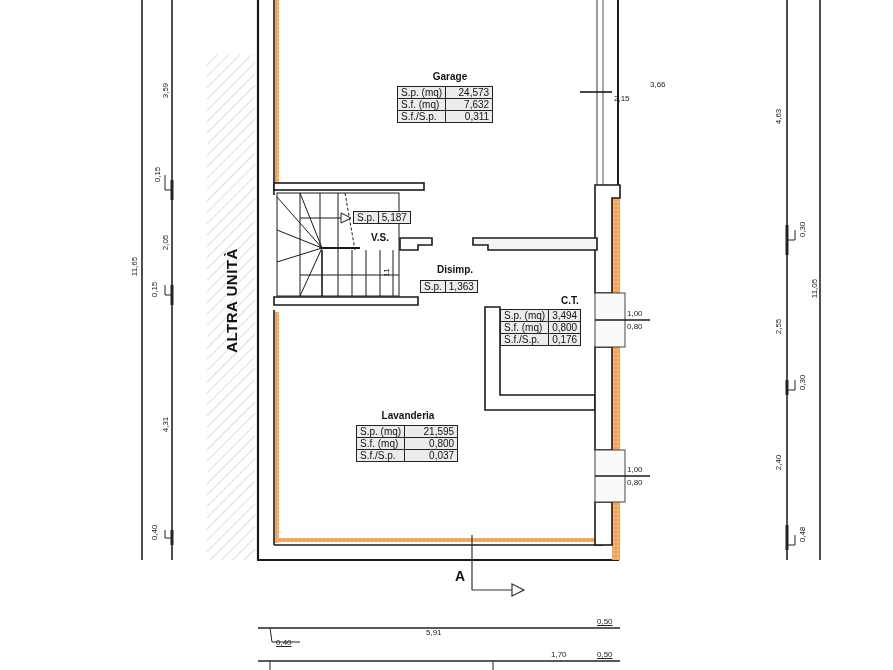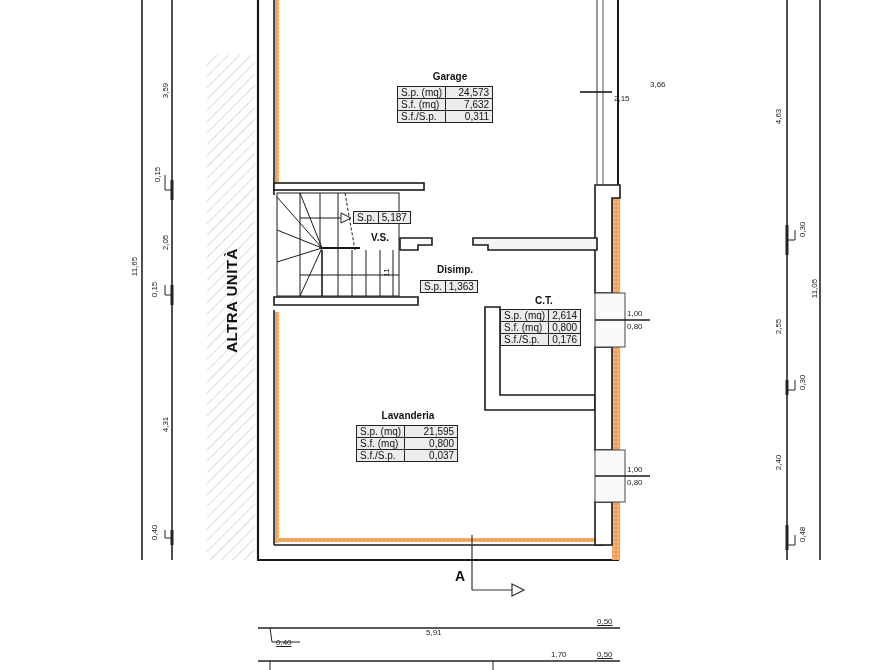--- a/index.html
+++ b/index.html
@@ -164,26 +164,26 @@
 <div class="room-title" style="left:425px;top:264px;width:60px;">Disimp.</div>
 <table class="area" style="left:420px;top:280px;">
   <tbody>
       <tr>
         <td>S.p.</td>
         <td class="v">1,363</td>
       </tr>
 </tbody>
   </table>
 
-<div class="room-title" style="left:519px;top:295px;width:50px;">C.T.</div>
+<div class="room-title" style="left:545px;top:295px;width:50px;">C.T.</div>
 <table class="area" style="left:500px;top:309px;">
   <tbody>
       <tr>
         <td>S.p. (mq)</td>
-        <td class="v">2,614</td>
+        <td class="v">3,494</td>
       </tr>
   <tr>
         <td>S.f. (mq)</td>
         <td class="v">0,800</td>
       </tr>
   <tr>
         <td>S.f./S.p.</td>
         <td class="v">0,176</td>
       </tr>
 </tbody>

